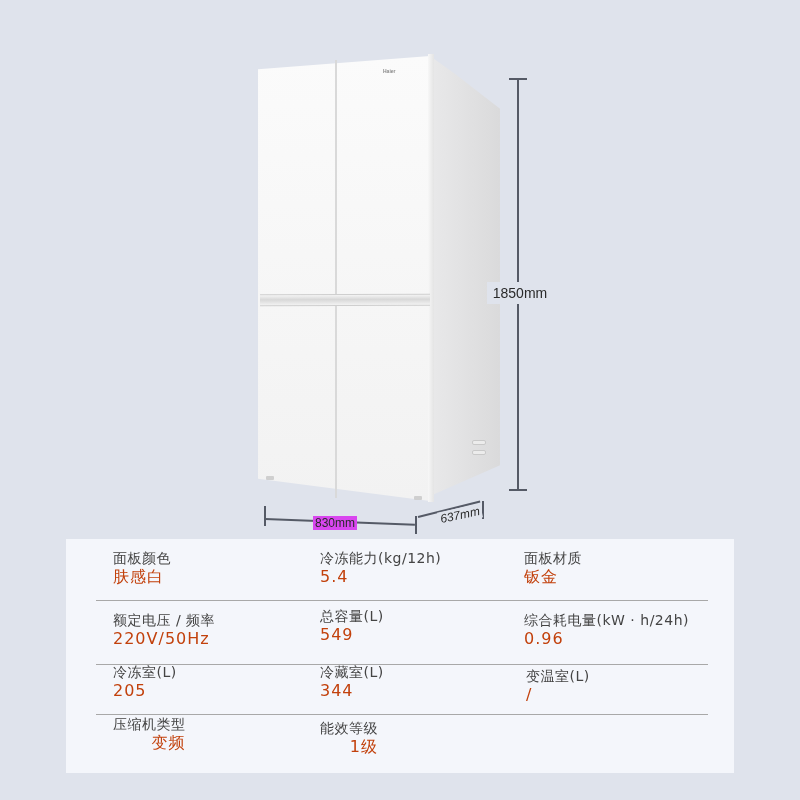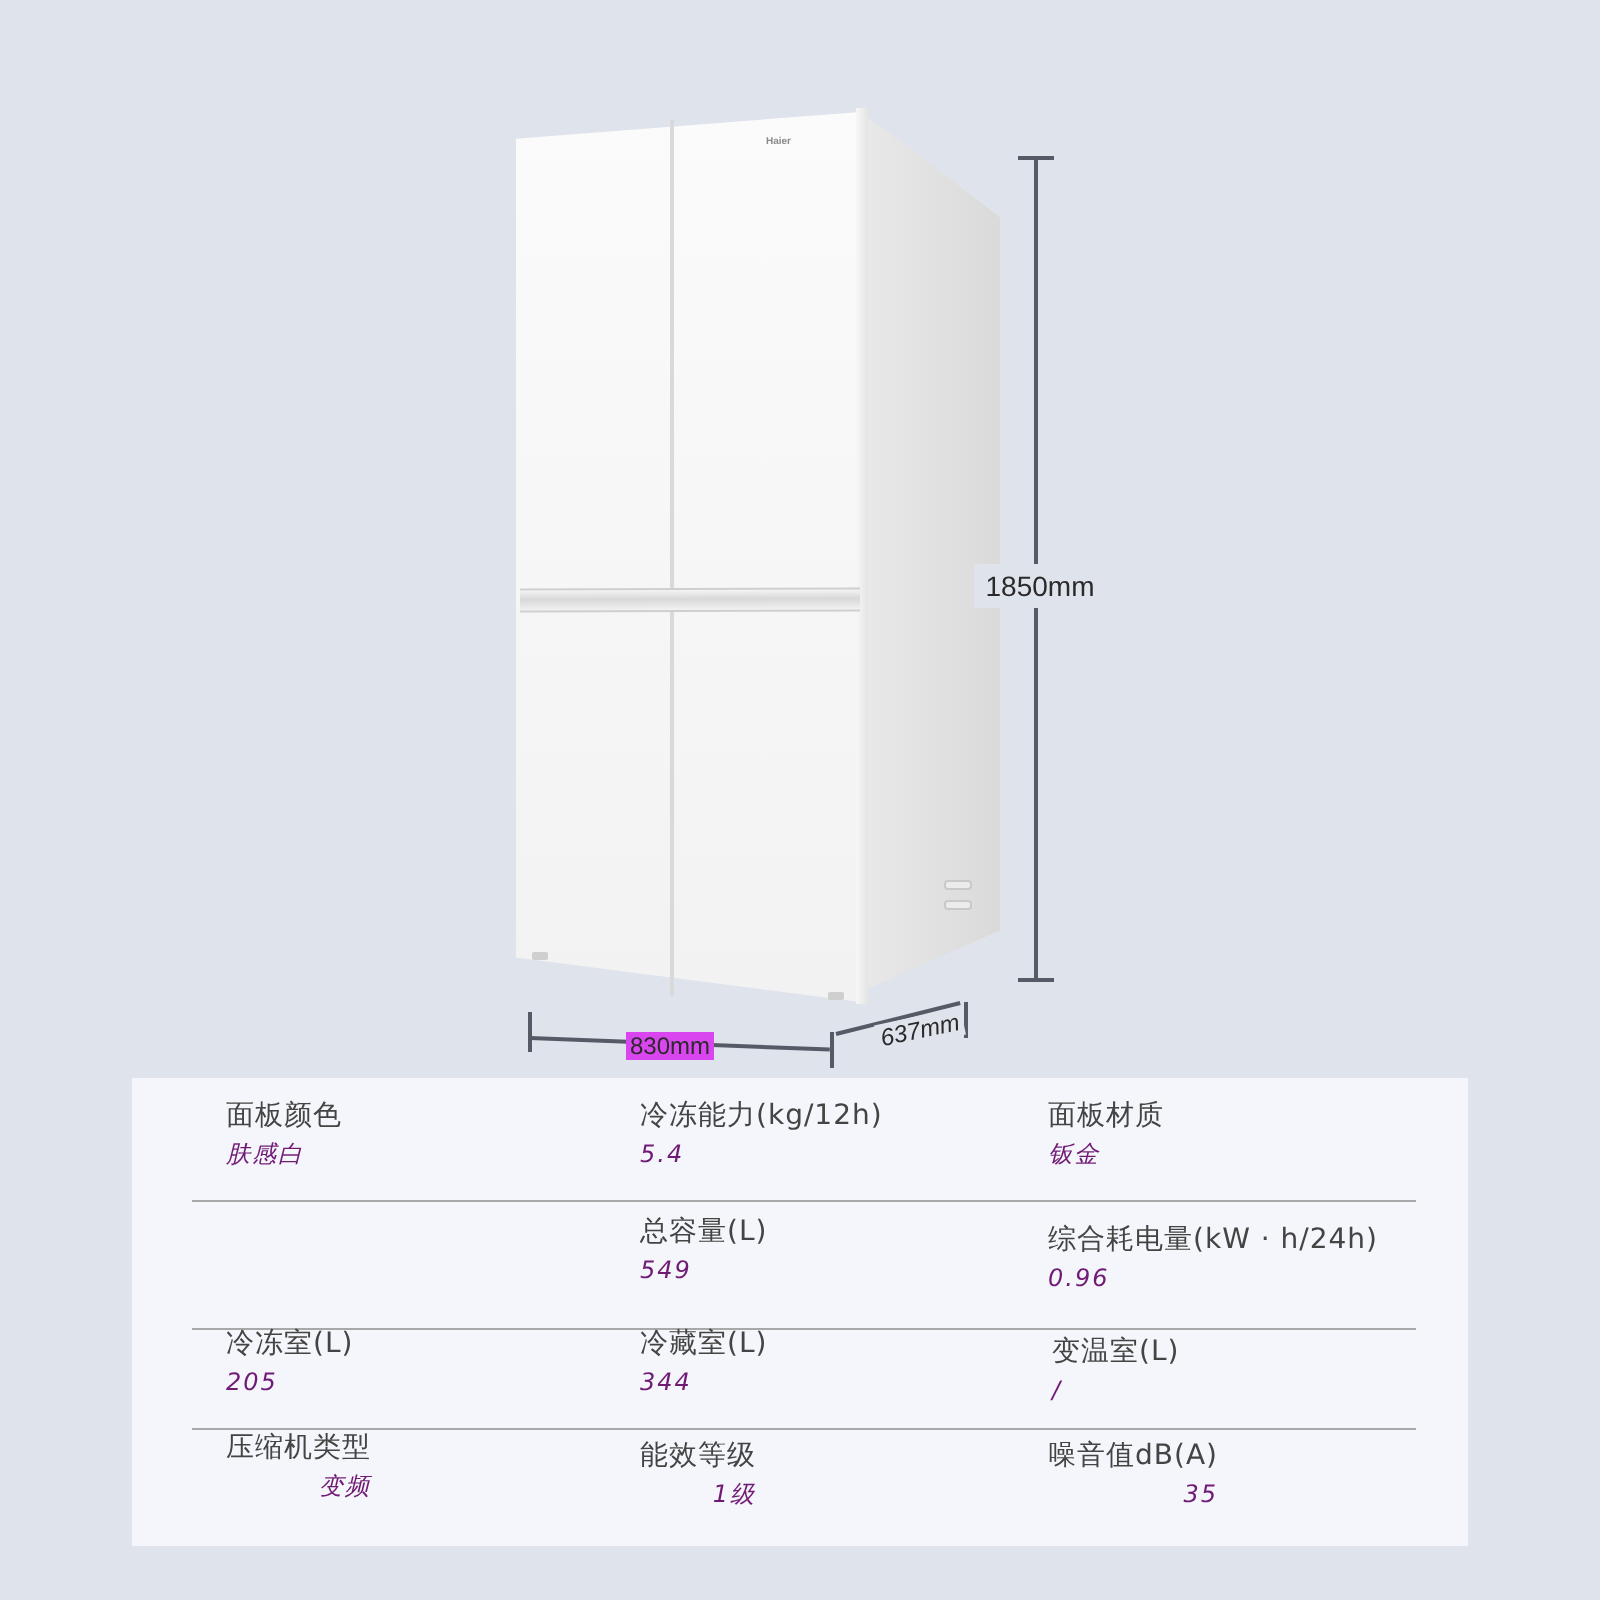--- a/index.html
+++ b/index.html
@@ -79,21 +79,21 @@
       position: absolute; left: 66px; top: 539px; width: 668px; height: 234px;
       background: #f4f6fb; border-radius: 0;
     }
     .spec-row {
       position: absolute; left: 30px; width: 612px; height: 56px;
       display: flex;
     }
     .spec-row.bordered { border-bottom: 1px solid #a8a8a8; }
     .cell { position: absolute; top: 0; }
     .label { font-size: 14px; color: #444; line-height: 18px; white-space: nowrap; letter-spacing: 0.5px; }
-    .value { font-size: 12px; color: #701a75; line-height: 20px; white-space: nowrap; letter-spacing: 1px; font-style: italic; }
+    .value { font-size: 16px; color: #c2410c; line-height: 20px; white-space: nowrap; letter-spacing: 1px; }
   </style>
 </head>
 <body>
 
 <div class="scene">
   <div class="fridge">
     <div class="side"></div>
     <div class="vent" style="left:214px; top:384px;"></div>
     <div class="vent" style="left:214px; top:394px;"></div>
     <div class="front"></div>
@@ -131,20 +131,24 @@
       <div class="label">冷冻能力(kg/12h)</div>
       <div class="value">5.4</div>
     </div>
     <div class="cell" style="left:428px;">
       <div class="label">面板材质</div>
       <div class="value">钣金</div>
     </div>
   </div>
 
   <div class="spec-row bordered" style="top:72px; height:54px;">
+    <div class="cell" style="left:17px; top:0;">
+      <div class="label">额定电压 / 频率</div>
+      <div class="value">220V/50Hz</div>
+    </div>
     <div class="cell" style="left:224px; top:-4px;">
       <div class="label">总容量(L)</div>
       <div class="value">549</div>
     </div>
     <div class="cell" style="left:428px; top:0;">
       <div class="label">综合耗电量(kW · h/24h)</div>
       <div class="value">0.96</div>
     </div>
   </div>
 
@@ -165,18 +169,14 @@
 
   <div class="spec-row" style="top:176px; height:50px;text-align:right;">
     <div class="cell" style="left:17px; top:0;">
       <div class="label">压缩机类型</div>
       <div class="value">变频</div>
     </div>
     <div class="cell" style="left:224px; top:4px;">
       <div class="label">能效等级</div>
       <div class="value">1级</div>
     </div>
-    <div class="cell" style="left:428px; top:4px;">
-      <div class="label">噪音值dB(A)</div>
-      <div class="value">35</div>
-    </div>
   </div>
 </div>
 
 </body></html>

